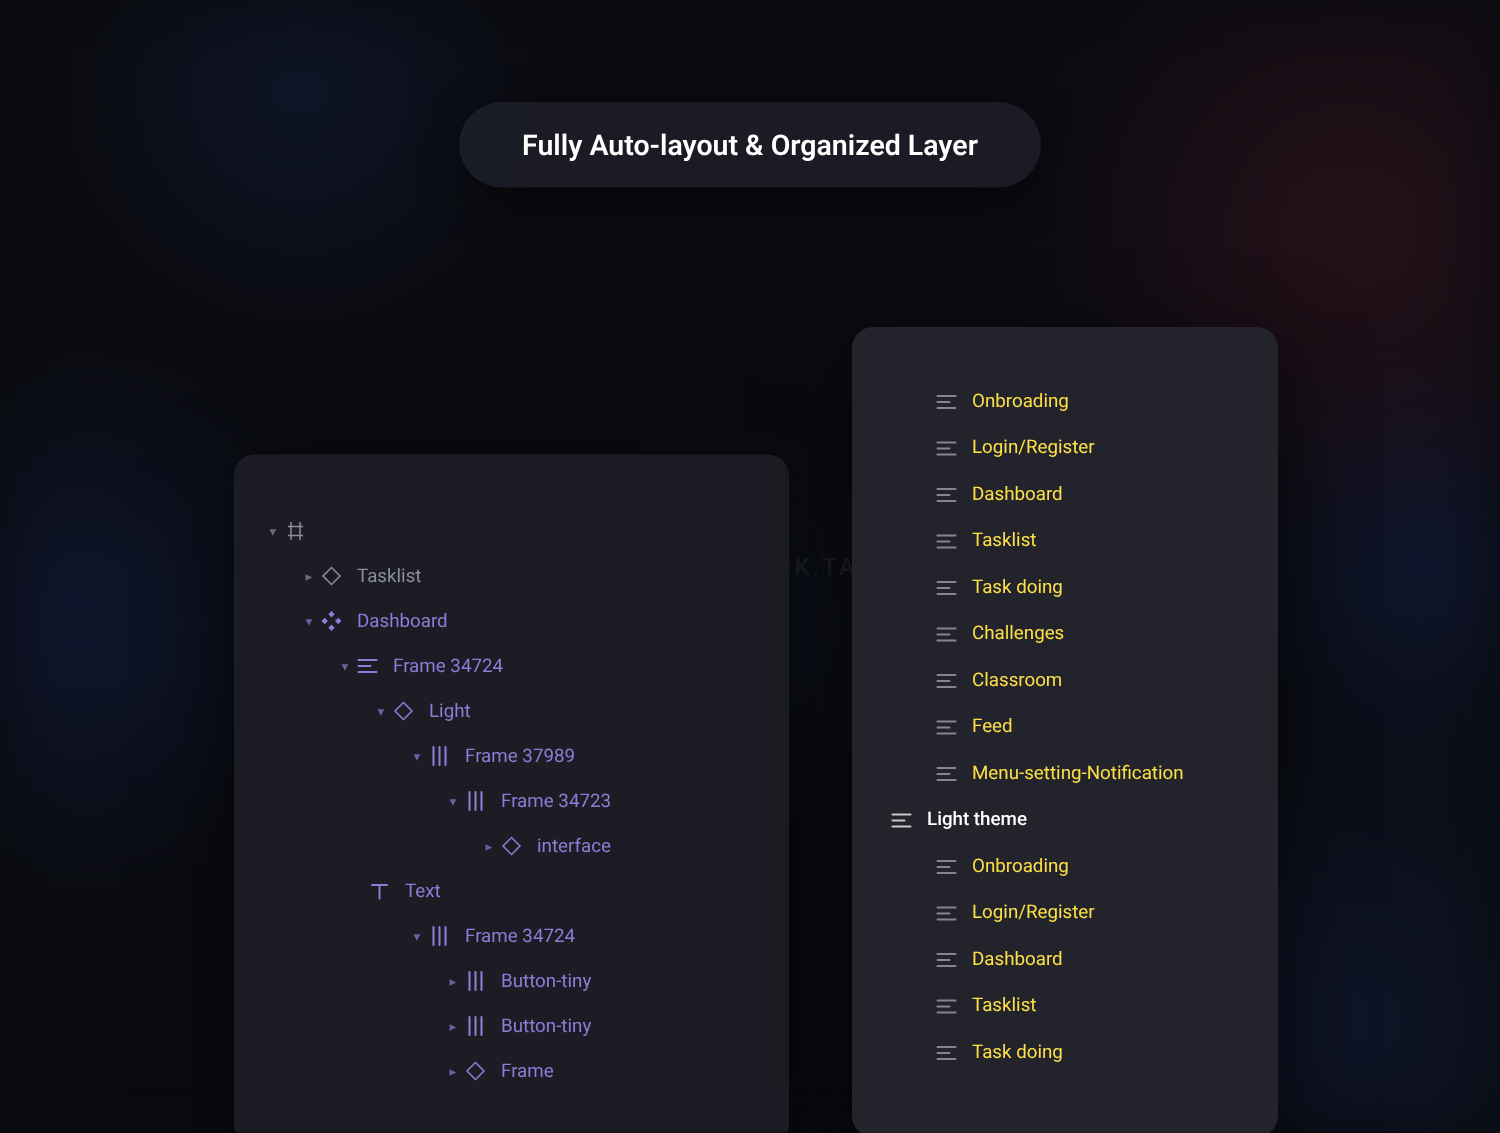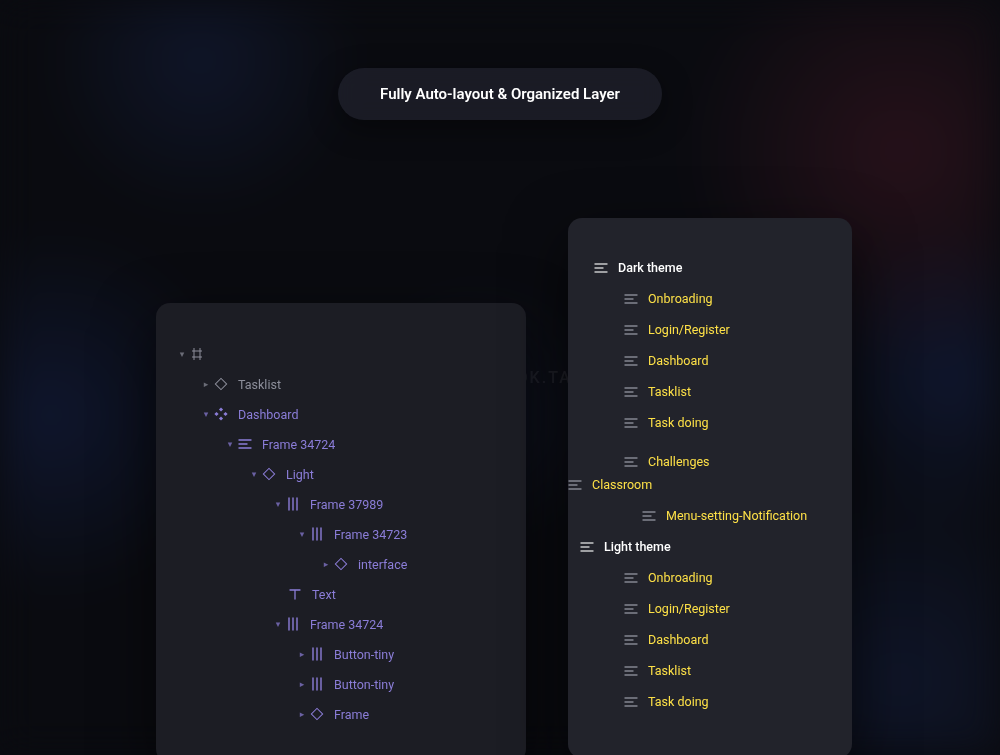--- a/index.html
+++ b/index.html
@@ -46,21 +46,21 @@
   font-size: 12px;
   color: rgba(255,255,255,0.12);
 }
 .pill {
   position: absolute;
   top: 68px;
   left: 50%;
   transform: translateX(-50%);
   background: rgba(40,42,55,0.55);
   color: #ffffff;
-  font-size: 15px;
+  font-size: 19px;
   font-weight: 600;
   padding: 17px 42px;
   border-radius: 999px;
   backdrop-filter: blur(10px);
   box-shadow: 0 8px 30px rgba(0,0,0,0.4);
 }
 .panel {
   position: absolute;
   background: #1c1d24;
   border-radius: 14px;
@@ -198,21 +198,21 @@
     </div>
     <div class="row purple" style="padding-left: 166px;">
       <span class="arrow">▸</span>
       <span class="icon">
         <svg width="14" height="14" viewBox="0 0 14 14" style="color:#8b7dd8">
           <use href="#ic-diamond"></use>
         </svg>
       </span>
       <span>interface</span>
     </div>
-    <div class="row purple" style="padding-left: 120px;">
+    <div class="row purple" style="padding-left: 78px;">
       <span class="arrow"></span>
       <span class="icon">
         <svg width="14" height="14" viewBox="0 0 14 14" style="color:#8b7dd8">
           <use href="#ic-text"></use>
         </svg>
       </span>
       <span>Text</span>
     </div>
     <div class="row purple" style="padding-left: 118px;">
       <span class="arrow">▾</span>
@@ -245,93 +245,93 @@
       <span class="arrow">▸</span>
       <span class="icon">
         <svg width="14" height="14" viewBox="0 0 14 14" style="color:#8b7dd8">
           <use href="#ic-diamond"></use>
         </svg>
       </span>
       <span>Frame</span>
     </div>
   </div>
 <div class="panel panel-right" id="panel-right">
+    <div class="row" style="padding-left: 56px;">
+      <span class="icon">
+        <svg width="14" height="14" viewBox="0 0 14 14" style="color:#a5a7b2">
+          <use href="#ic-frame-h"></use>
+        </svg>
+      </span>
+      <span>Onbroading</span>
+    </div>
+    <div class="row" style="padding-left: 56px;">
+      <span class="icon">
+        <svg width="14" height="14" viewBox="0 0 14 14" style="color:#a5a7b2">
+          <use href="#ic-frame-h"></use>
+        </svg>
+      </span>
+      <span>Login/Register</span>
+    </div>
+    <div class="row" style="padding-left: 56px;">
+      <span class="icon">
+        <svg width="14" height="14" viewBox="0 0 14 14" style="color:#a5a7b2">
+          <use href="#ic-frame-h"></use>
+        </svg>
+      </span>
+      <span>Dashboard</span>
+    </div>
+    <div class="row" style="padding-left: 56px;">
+      <span class="icon">
+        <svg width="14" height="14" viewBox="0 0 14 14" style="color:#a5a7b2">
+          <use href="#ic-frame-h"></use>
+        </svg>
+      </span>
+      <span>Tasklist</span>
+    </div>
+    <div class="row" style="padding-left: 56px;">
+      <span class="icon">
+        <svg width="14" height="14" viewBox="0 0 14 14" style="color:#a5a7b2">
+          <use href="#ic-frame-h"></use>
+        </svg>
+      </span>
+      <span>Task doing</span>
+    </div>
+    <div class="row" style="padding-left: 56px;">
+      <span class="icon">
+        <svg width="14" height="14" viewBox="0 0 14 14" style="color:#a5a7b2">
+          <use href="#ic-frame-h"></use>
+        </svg>
+      </span>
+      <span>Challenges</span>
+    </div>
+    <div class="row" style="padding-left: 56px;">
+      <span class="icon">
+        <svg width="14" height="14" viewBox="0 0 14 14" style="color:#a5a7b2">
+          <use href="#ic-frame-h"></use>
+        </svg>
+      </span>
+      <span>Classroom</span>
+    </div>
+    <div class="row" style="padding-left: 56px;">
+      <span class="icon">
+        <svg width="14" height="14" viewBox="0 0 14 14" style="color:#a5a7b2">
+          <use href="#ic-frame-h"></use>
+        </svg>
+      </span>
+      <span>Feed</span>
+    </div>
+    <div class="row" style="padding-left: 56px;">
+      <span class="icon">
+        <svg width="14" height="14" viewBox="0 0 14 14" style="color:#a5a7b2">
+          <use href="#ic-frame-h"></use>
+        </svg>
+      </span>
+      <span>Menu-setting-Notification</span>
+    </div>
     <div class="row section" style="padding-left: 26px;">
-      <span class="icon">
-        <svg width="14" height="14" viewBox="0 0 14 14" style="color:#ffffff">
-          <use href="#ic-frame-h"></use>
-        </svg>
-      </span>
-      <span>Dark theme</span>
-    </div>
-    <div class="row" style="padding-left: 56px;">
-      <span class="icon">
-        <svg width="14" height="14" viewBox="0 0 14 14" style="color:#a5a7b2">
-          <use href="#ic-frame-h"></use>
-        </svg>
-      </span>
-      <span>Onbroading</span>
-    </div>
-    <div class="row" style="padding-left: 56px;">
-      <span class="icon">
-        <svg width="14" height="14" viewBox="0 0 14 14" style="color:#a5a7b2">
-          <use href="#ic-frame-h"></use>
-        </svg>
-      </span>
-      <span>Login/Register</span>
-    </div>
-    <div class="row" style="padding-left: 56px;">
-      <span class="icon">
-        <svg width="14" height="14" viewBox="0 0 14 14" style="color:#a5a7b2">
-          <use href="#ic-frame-h"></use>
-        </svg>
-      </span>
-      <span>Dashboard</span>
-    </div>
-    <div class="row" style="padding-left: 56px;">
-      <span class="icon">
-        <svg width="14" height="14" viewBox="0 0 14 14" style="color:#a5a7b2">
-          <use href="#ic-frame-h"></use>
-        </svg>
-      </span>
-      <span>Tasklist</span>
-    </div>
-    <div class="row" style="padding-left: 56px;">
-      <span class="icon">
-        <svg width="14" height="14" viewBox="0 0 14 14" style="color:#a5a7b2">
-          <use href="#ic-frame-h"></use>
-        </svg>
-      </span>
-      <span>Task doing</span>
-    </div>
-    <div class="row" style="padding-left: 56px; align-items: flex-end;">
-      <span class="icon">
-        <svg width="14" height="14" viewBox="0 0 14 14" style="color:#a5a7b2">
-          <use href="#ic-frame-h"></use>
-        </svg>
-      </span>
-      <span>Challenges</span>
-    </div>
-    <div class="row" style="">
-      <span class="icon">
-        <svg width="14" height="14" viewBox="0 0 14 14" style="color:#a5a7b2">
-          <use href="#ic-frame-h"></use>
-        </svg>
-      </span>
-      <span>Classroom</span>
-    </div>
-    <div class="row" style="padding-left: 74px;">
-      <span class="icon">
-        <svg width="14" height="14" viewBox="0 0 14 14" style="color:#a5a7b2">
-          <use href="#ic-frame-h"></use>
-        </svg>
-      </span>
-      <span>Menu-setting-Notification</span>
-    </div>
-    <div class="row section" style="padding-left: 12px;">
       <span class="icon">
         <svg width="14" height="14" viewBox="0 0 14 14" style="color:#ffffff">
           <use href="#ic-frame-h"></use>
         </svg>
       </span>
       <span>Light theme</span>
     </div>
     <div class="row" style="padding-left: 56px;">
       <span class="icon">
         <svg width="14" height="14" viewBox="0 0 14 14" style="color:#a5a7b2">

